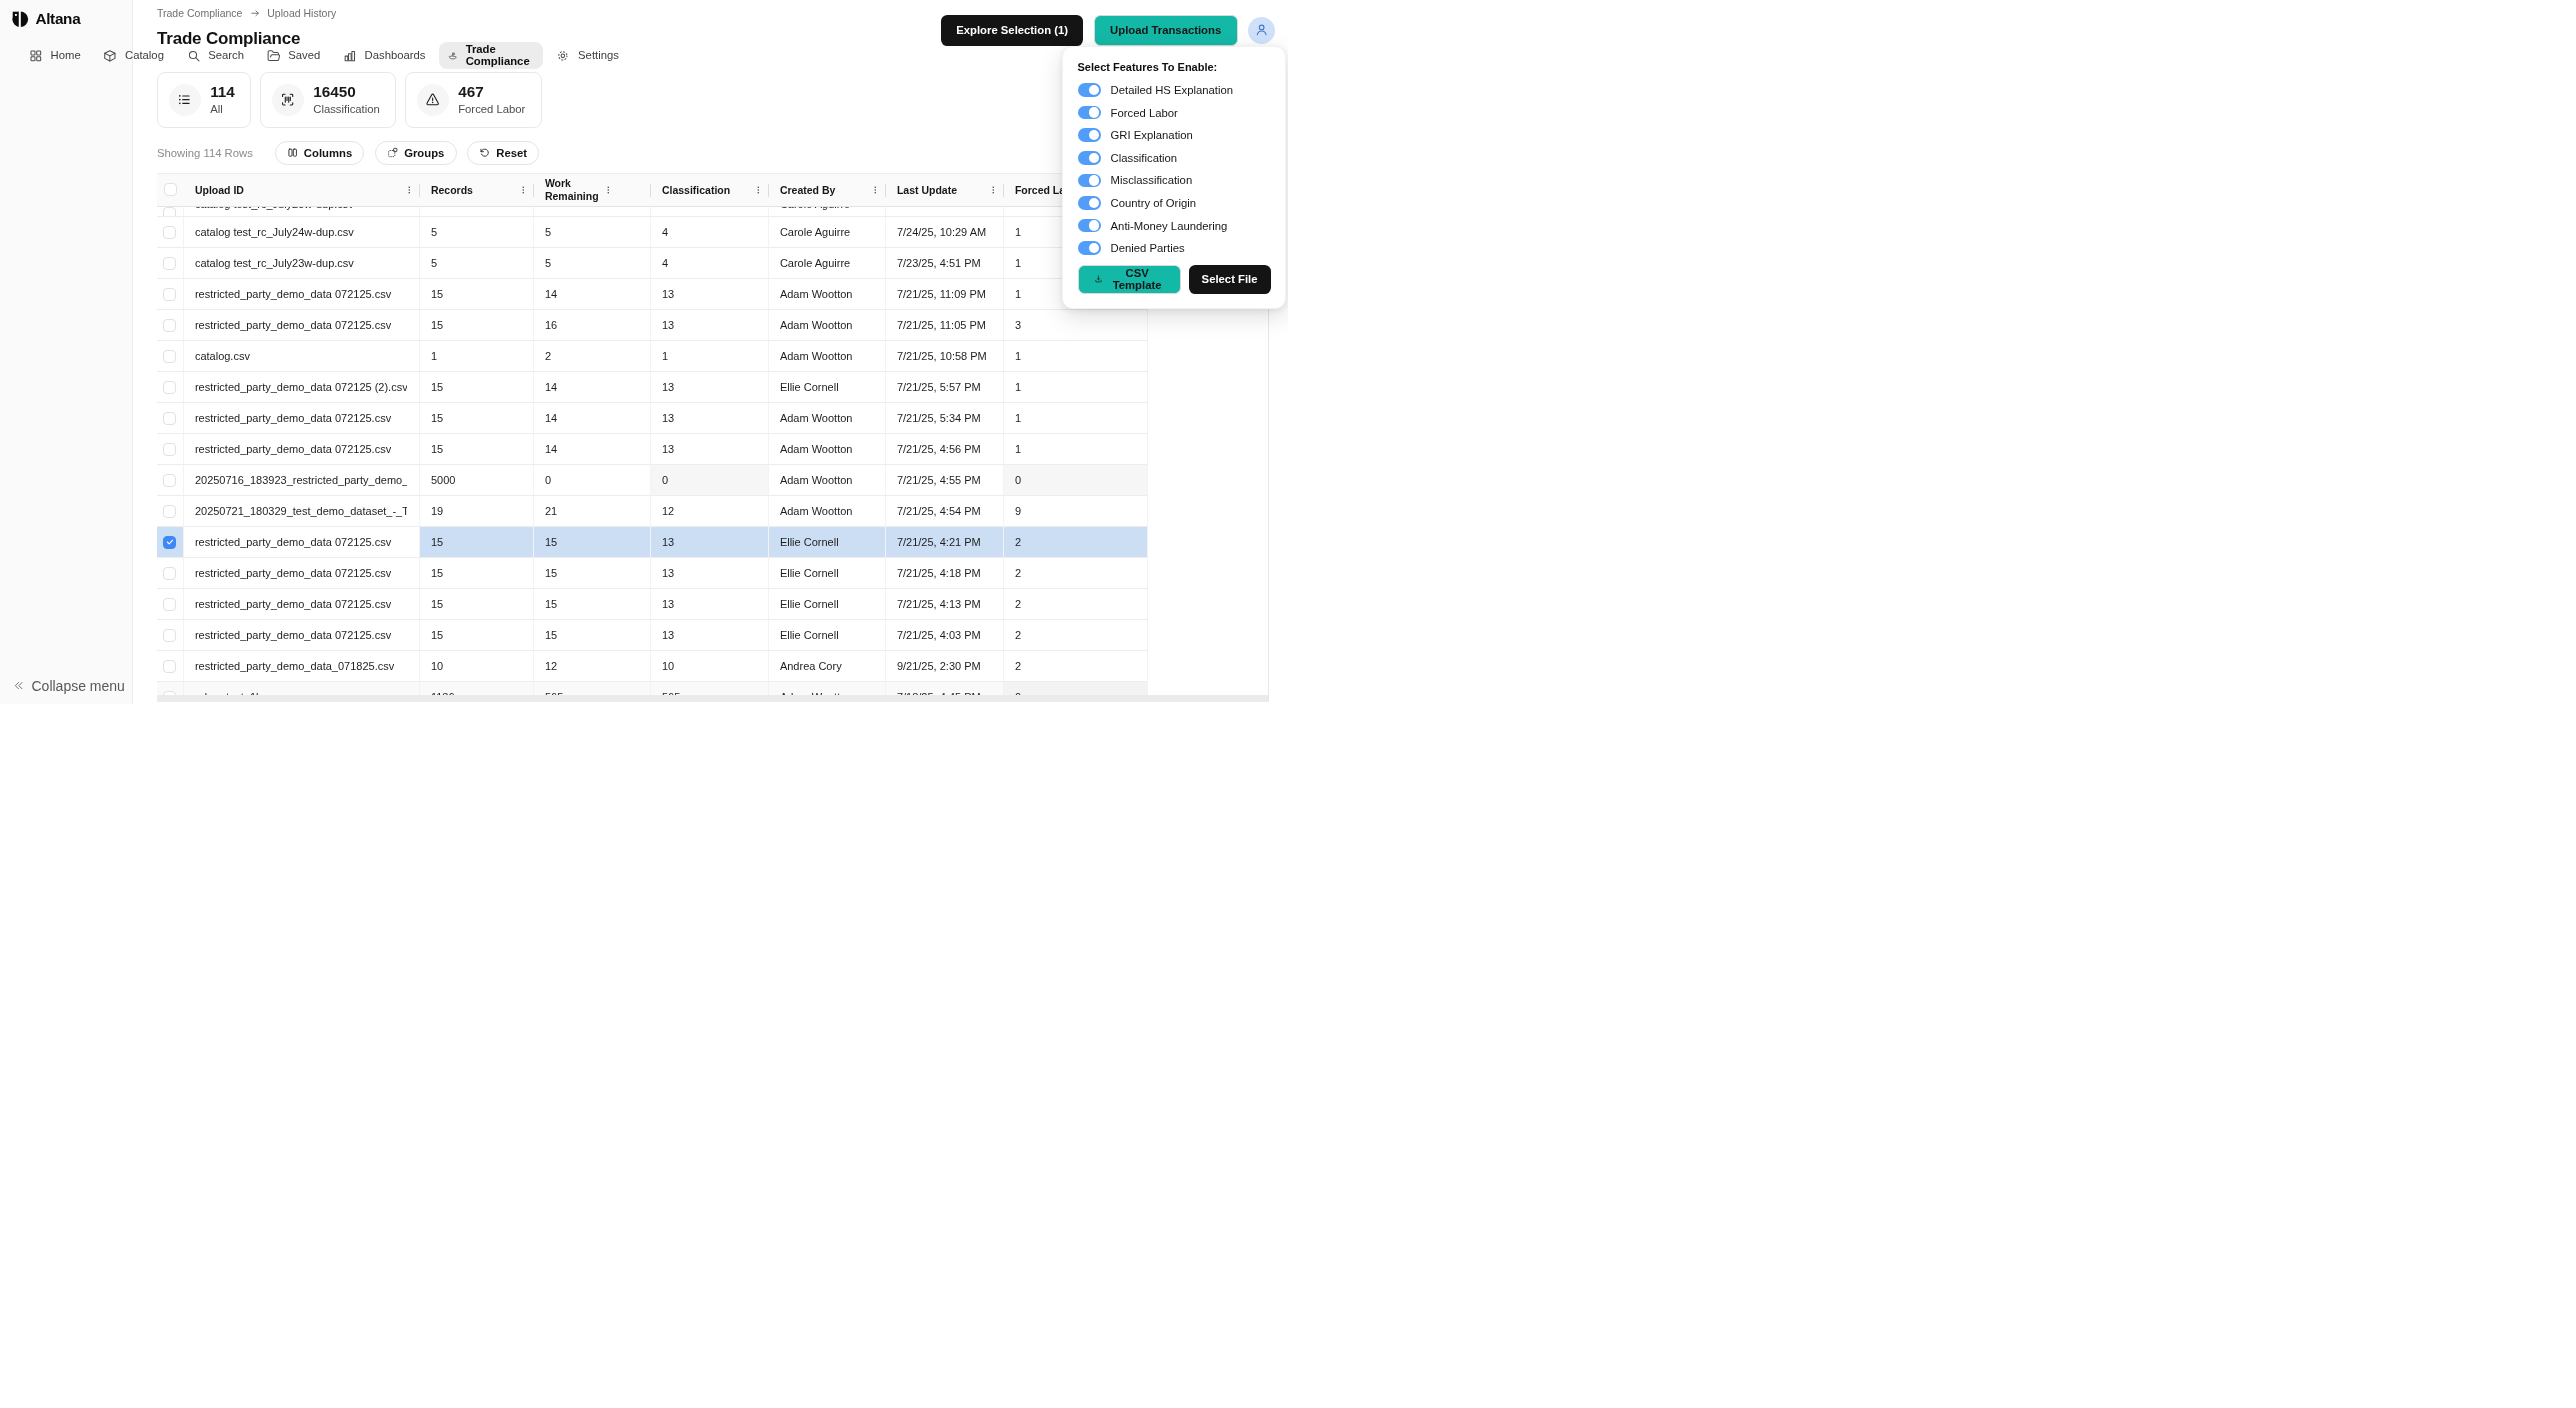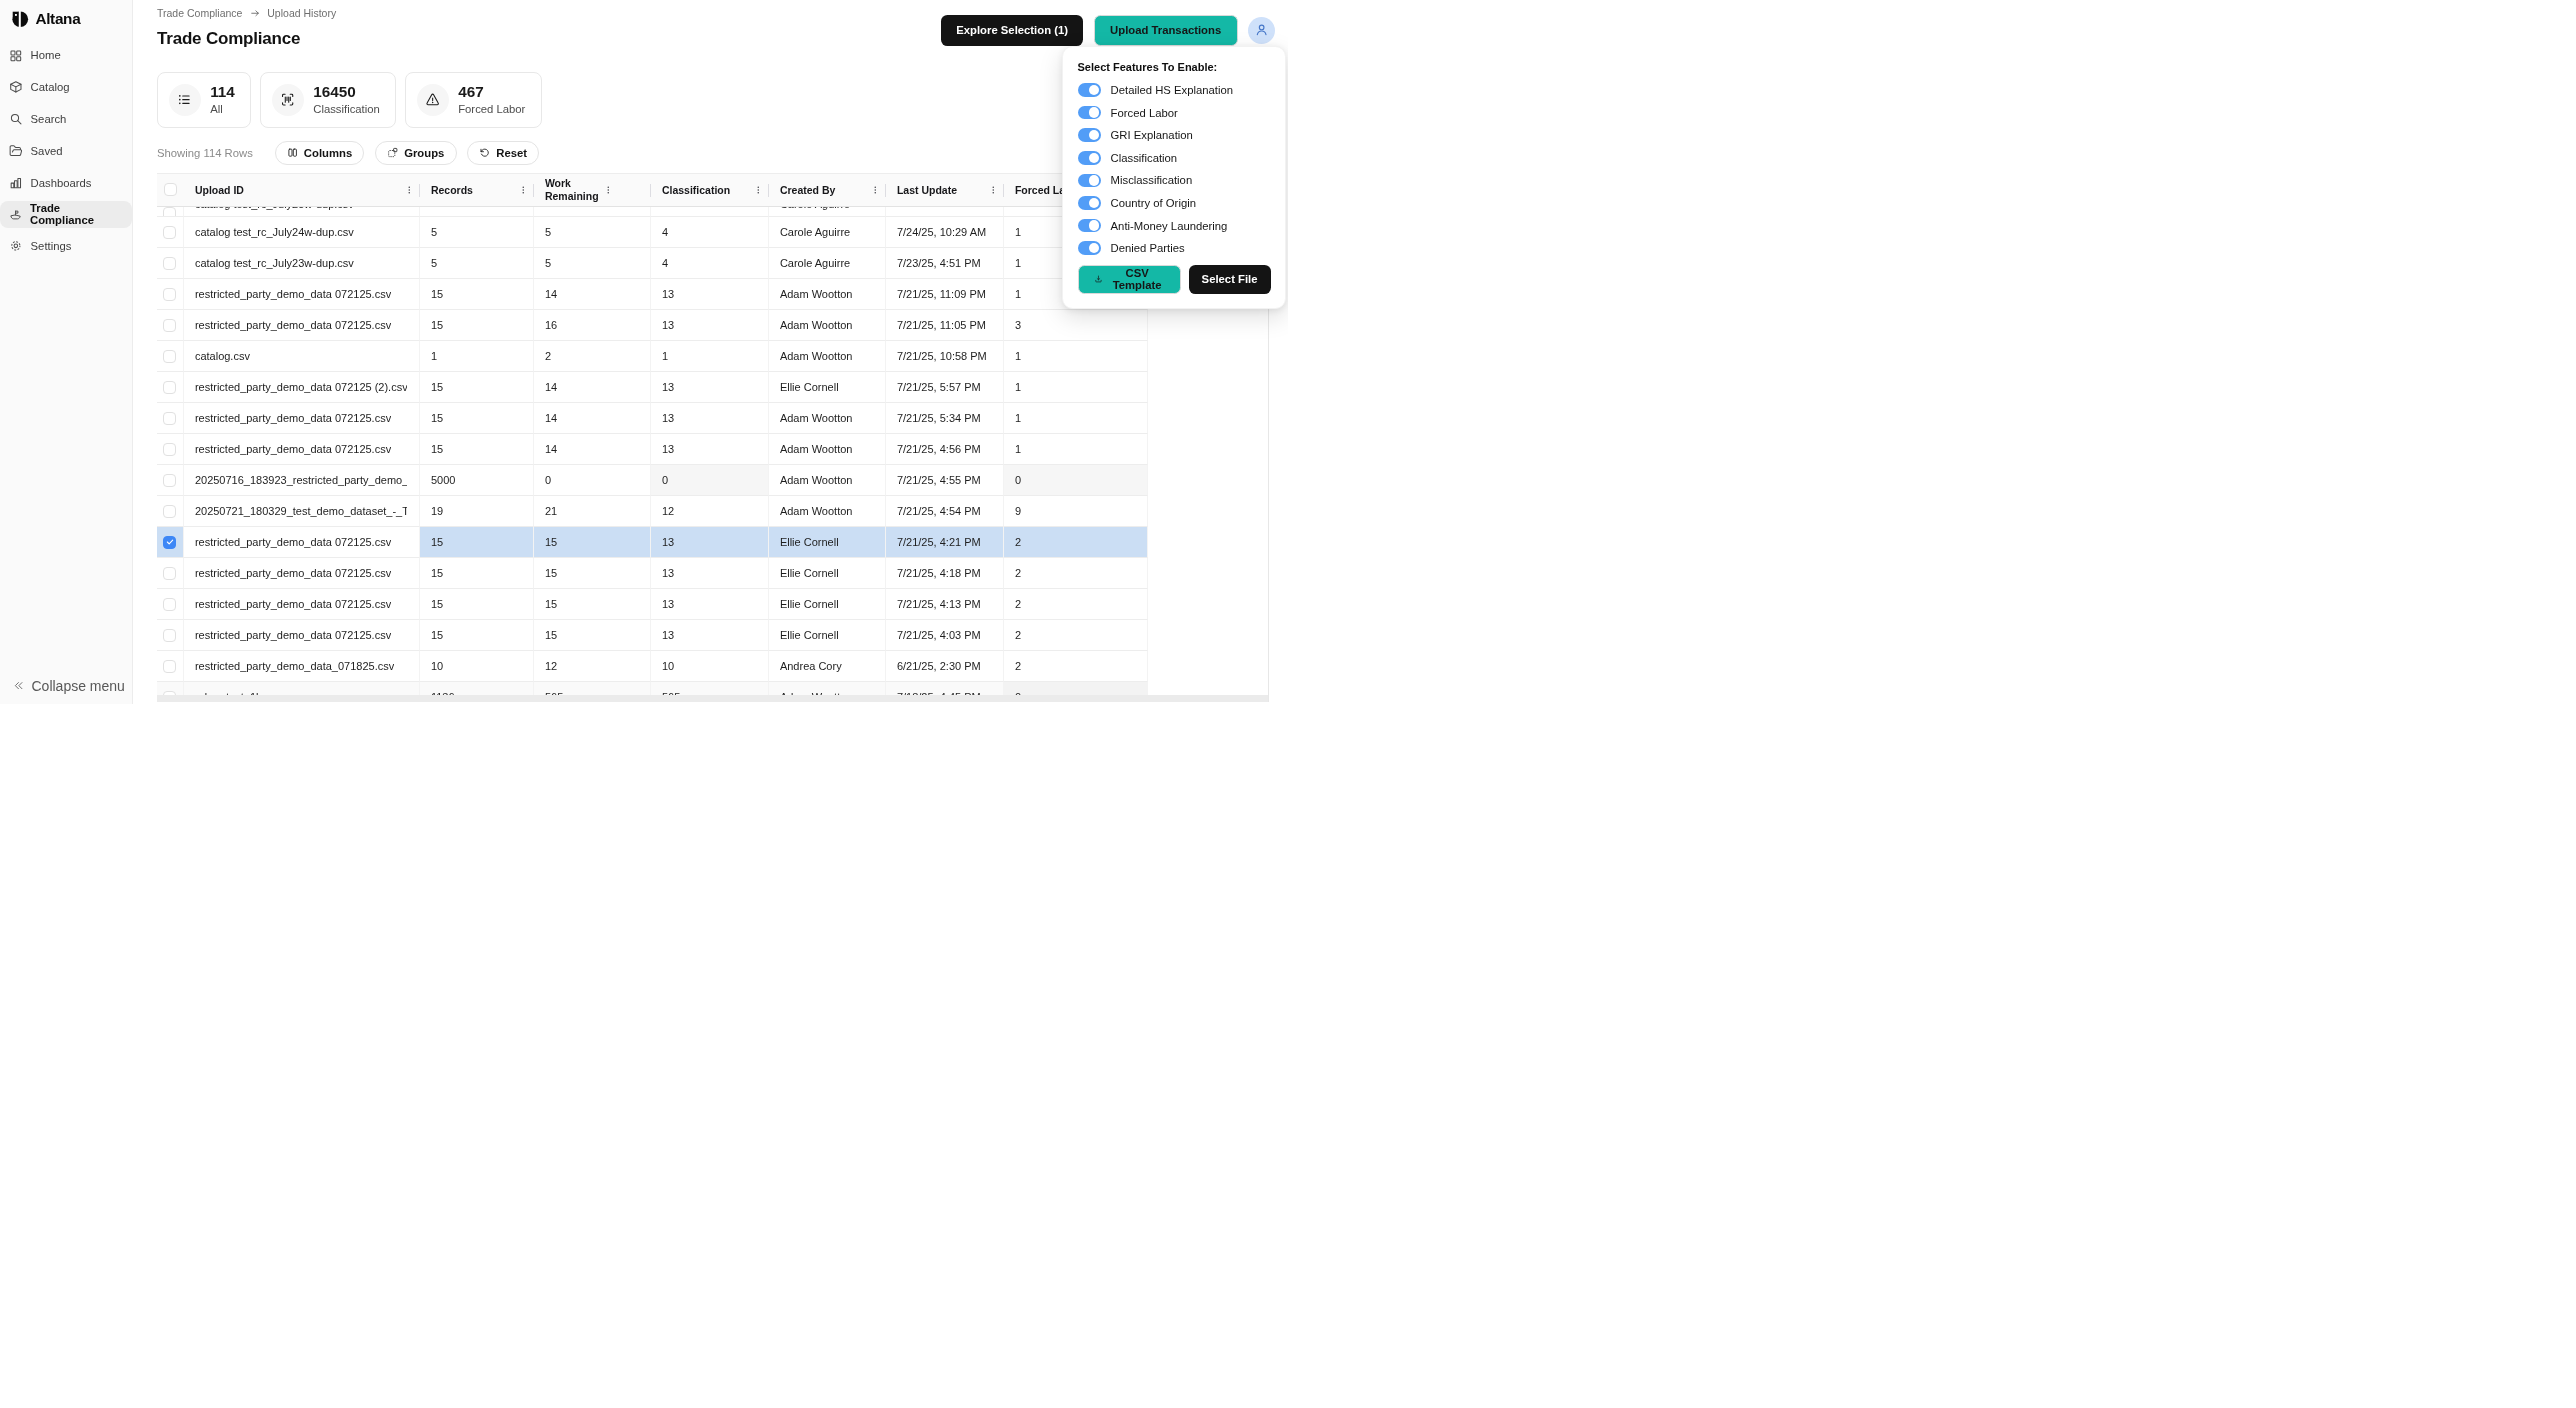--- a/index.html
+++ b/index.html
@@ -6,21 +6,21 @@
   html,body{width:1288px;height:704px}
   body{font-family:"Liberation Sans","DejaVu Sans",sans-serif;background:#fff;color:#141414;overflow:hidden;position:relative}
   .app{display:flex;width:100%;height:100%}
 
   
   .sidebar{width:133px;min-width:133px;background:#fafafa;border-right:0.8px solid #ececec;position:relative;padding-top:8px}
   .logo{display:flex;align-items:center;gap:5.6px;padding:1.6px 11.3px;height:22.6px}
   .logo-mark{width:18.5px;height:18.5px;display:inline-flex}
   .logo-mark svg{width:100%;height:100%}
   .logo-text{font-size:15.3px;font-weight:800;letter-spacing:-0.3px;color:#0b0b0b}
-  .nav{margin-top:11.3px;padding:0 0;display:flex;flex-direction:column;gap:4.8px}
+  .nav{margin-top:11.3px;padding:0 20px;display:flex;gap:4.8px}
   .nav-item{display:flex;align-items:center;gap:8px;height:27px;padding:0 8.9px;border-radius:8px;color:#3d3d3d;font-size:11.3px;cursor:pointer}
   .nav-item.active{background:#ececec;color:#0f0f0f;font-weight:600}
   .ic{display:inline-flex;align-items:center;justify-content:center}
   .ic svg{width:100%;height:100%}
   .nav-item .ic{width:13.7px;height:13.7px;color:#4c4c4c}
   .collapse{position:absolute;bottom:10.5px;left:13px;display:flex;gap:7.2px;align-items:center;color:#585858;font-size:14px;cursor:pointer}
   .collapse .ic{width:11.3px;height:11.3px}
 
   
   .main{flex:1;position:relative;padding:6.4px 0 0 24px;overflow:hidden}
@@ -780,21 +780,21 @@
             <div class="td" style="width: 117px; min-width: 117px;">
               <span>12</span>
             </div>
             <div class="td" style="width: 118px; min-width: 118px;">
               <span>10</span>
             </div>
             <div class="td" style="width: 117px; min-width: 117px;">
               <span>Andrea Cory</span>
             </div>
             <div class="td" style="width: 118px; min-width: 118px;">
-              <span>6/21/25, 2:30 PM</span>
+              <span>9/21/25, 2:30 PM</span>
             </div>
             <div class="td" style="width: 144px; min-width: 144px;">
               <span>2</span>
             </div>
           </div>
           <div class="tr tinted">
             <div class="td cbcol">
               <div class="checkbox"></div>
             </div>
             <div class="td upload-cell" style="width: 236px; min-width: 236px;">

